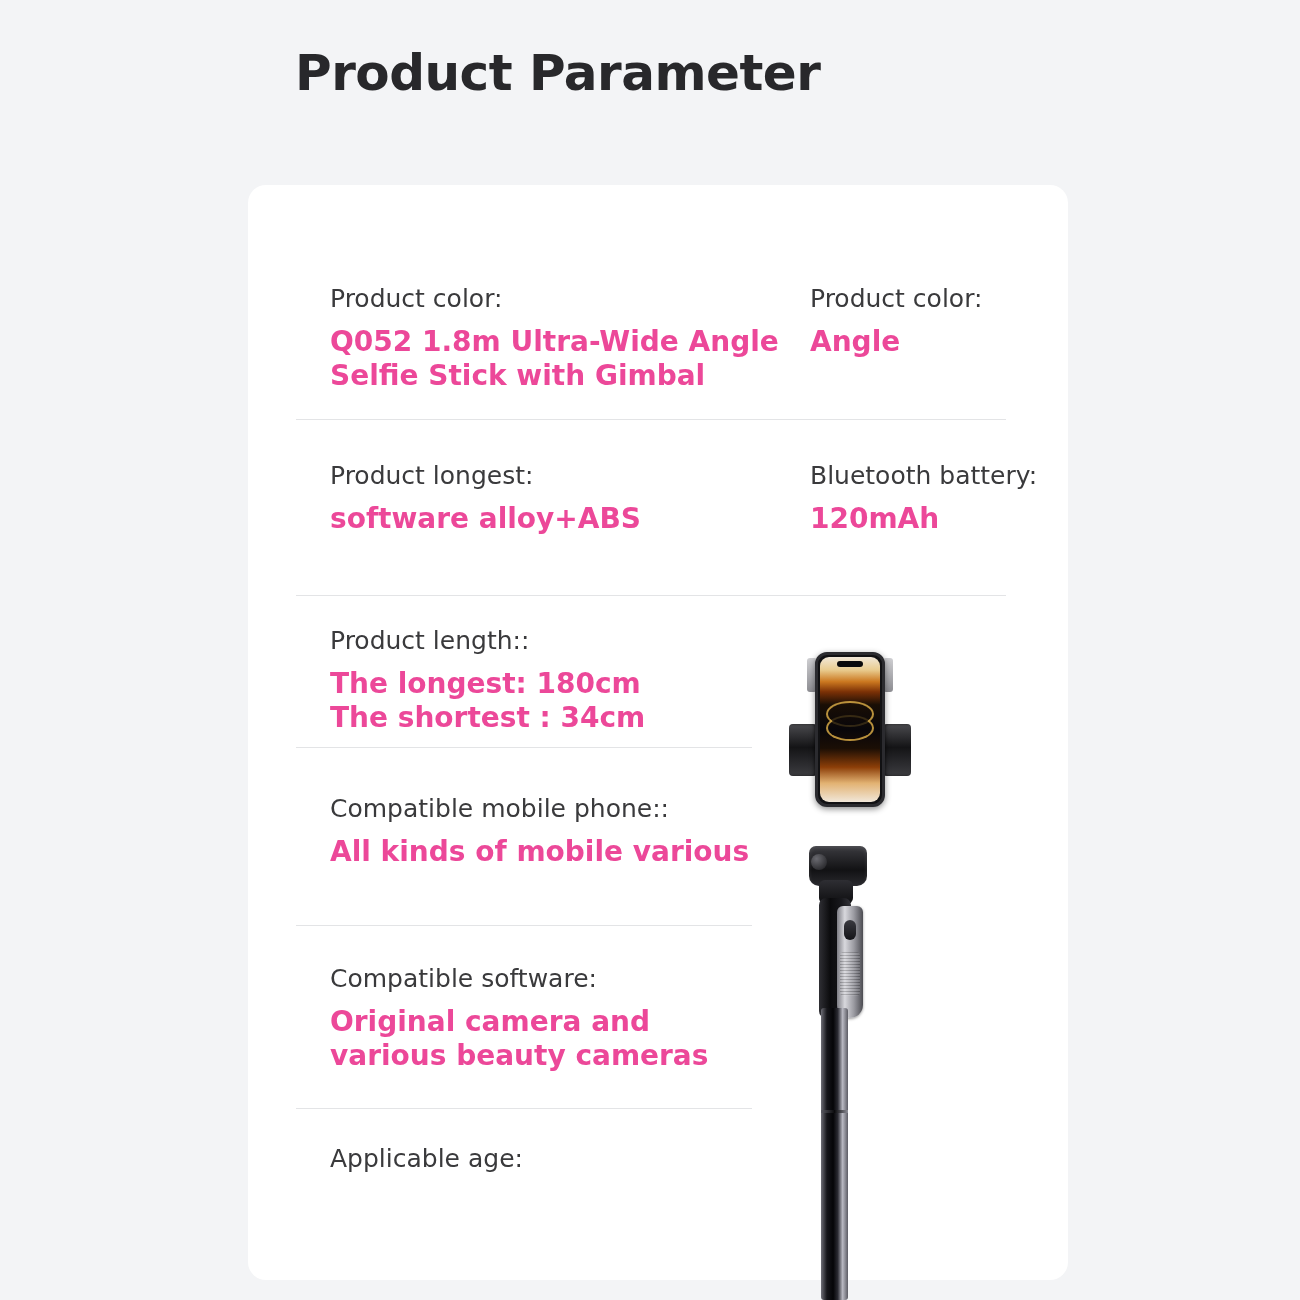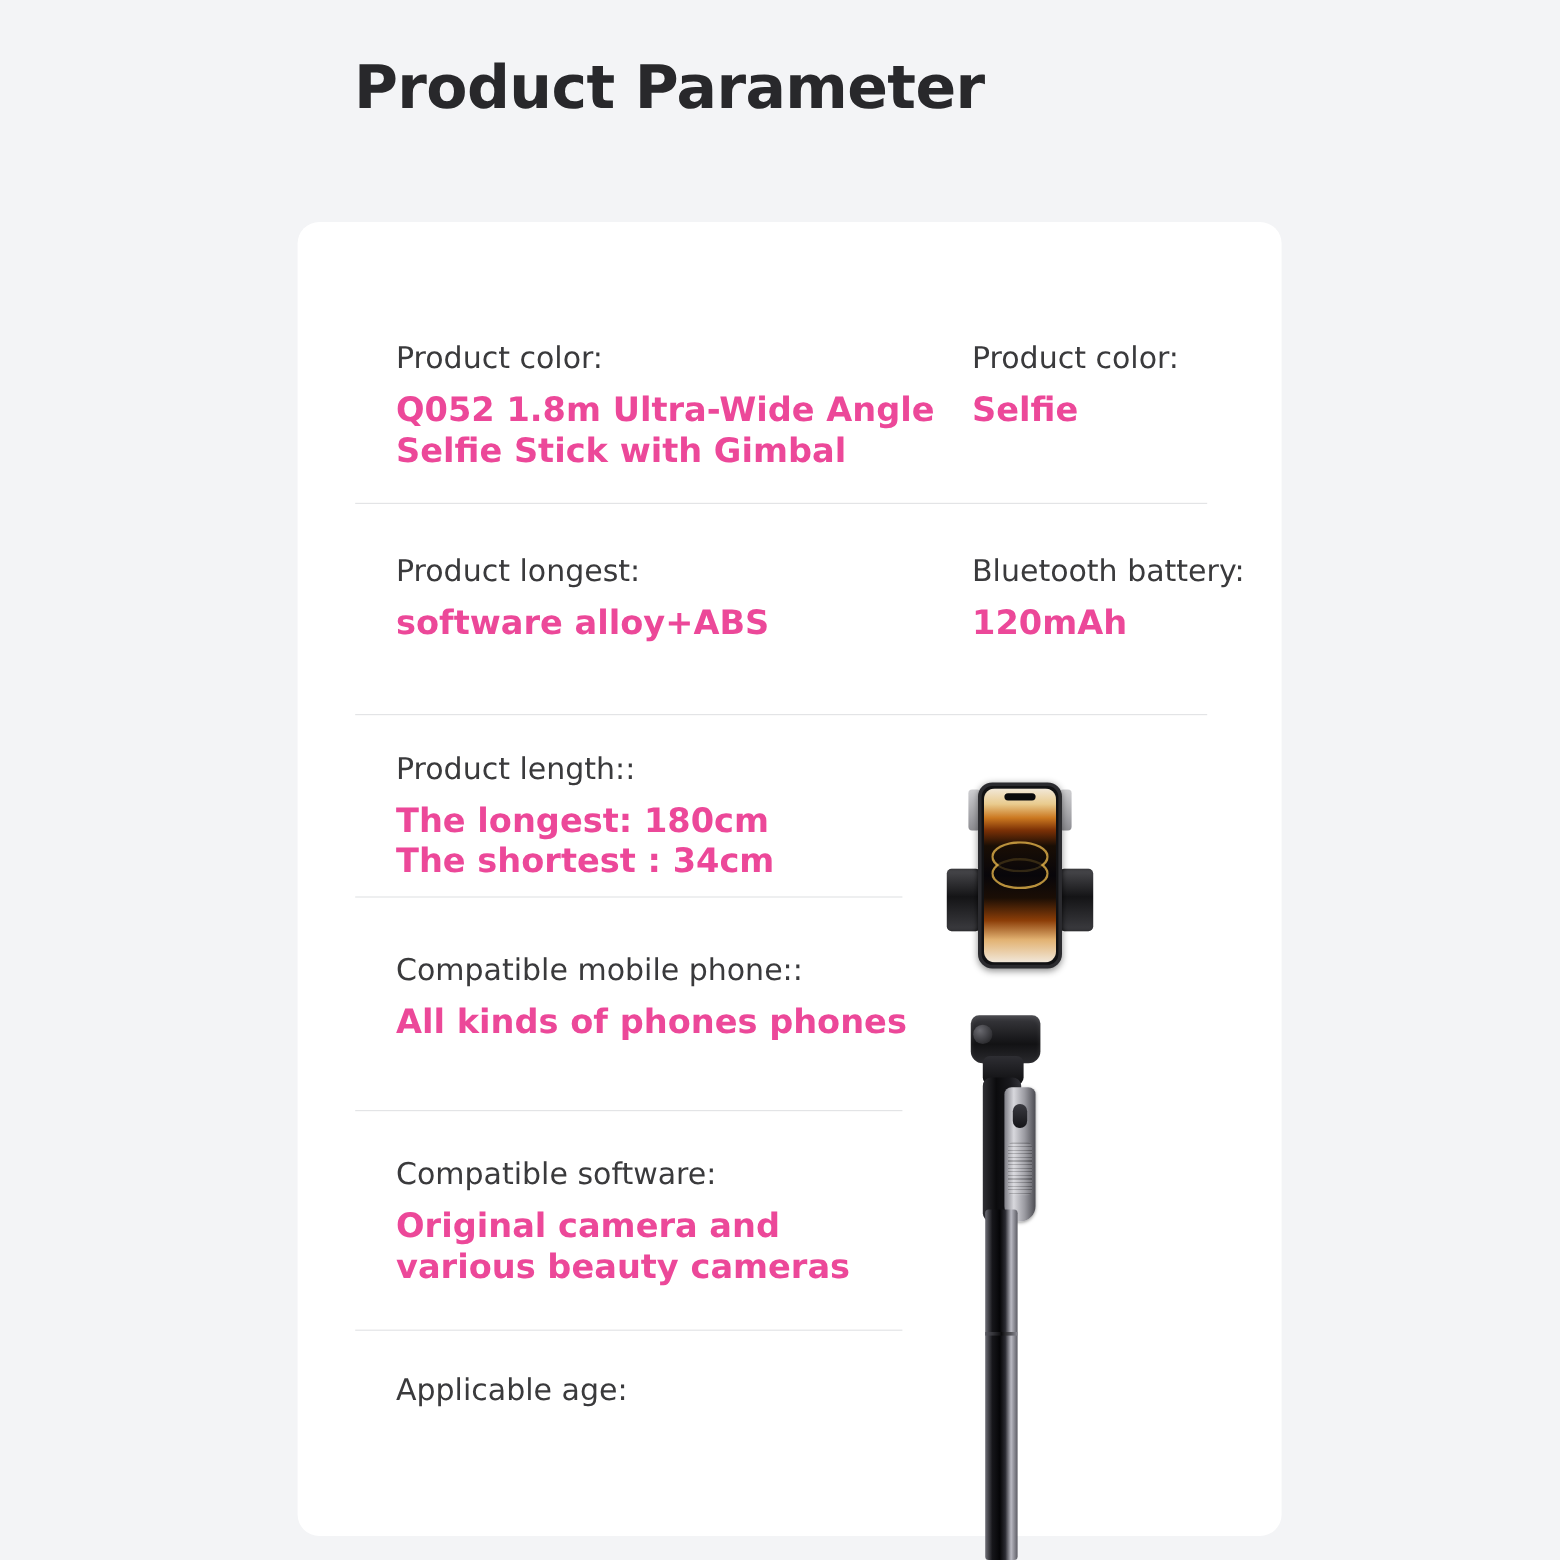--- a/index.html
+++ b/index.html
@@ -167,21 +167,21 @@
   <div class="spec-card">
     <div class="rows" id="rows-host">
         <div class="spec-row" style="top: 98px;">
           <div class="col-left">
             <div class="spec-label">Product color:</div>
             <div class="spec-value">Q052 1.8m Ultra-Wide Angle
 Selfie Stick with Gimbal</div>
           </div>
           <div class="col-right">
             <div class="spec-label">Product color:</div>
-            <div class="spec-value">Selfie</div>
+            <div class="spec-value">Angle</div>
           </div>
         </div>
         <div class="divider full" style="top: 234px;"></div>
         <div class="spec-row" style="top: 275px;">
           <div class="col-left">
             <div class="spec-label">Product longest:</div>
             <div class="spec-value">software alloy+ABS</div>
           </div>
           <div class="col-right">
             <div class="spec-label">Bluetooth battery:</div>
@@ -193,21 +193,21 @@
           <div class="col-left">
             <div class="spec-label">Product length::</div>
             <div class="spec-value">The longest:   180cm
 The shortest :  34cm</div>
           </div>
         </div>
         <div class="divider short" style="top: 562px;"></div>
         <div class="spec-row" style="top: 608px;">
           <div class="col-left">
             <div class="spec-label">Compatible mobile phone::</div>
-            <div class="spec-value">All kinds of phones phones</div>
+            <div class="spec-value">All kinds of mobile various</div>
           </div>
         </div>
         <div class="divider short" style="top: 740px;"></div>
         <div class="spec-row" style="top: 778px;">
           <div class="col-left">
             <div class="spec-label">Compatible software:</div>
             <div class="spec-value">Original camera and
 various beauty cameras</div>
           </div>
         </div>

